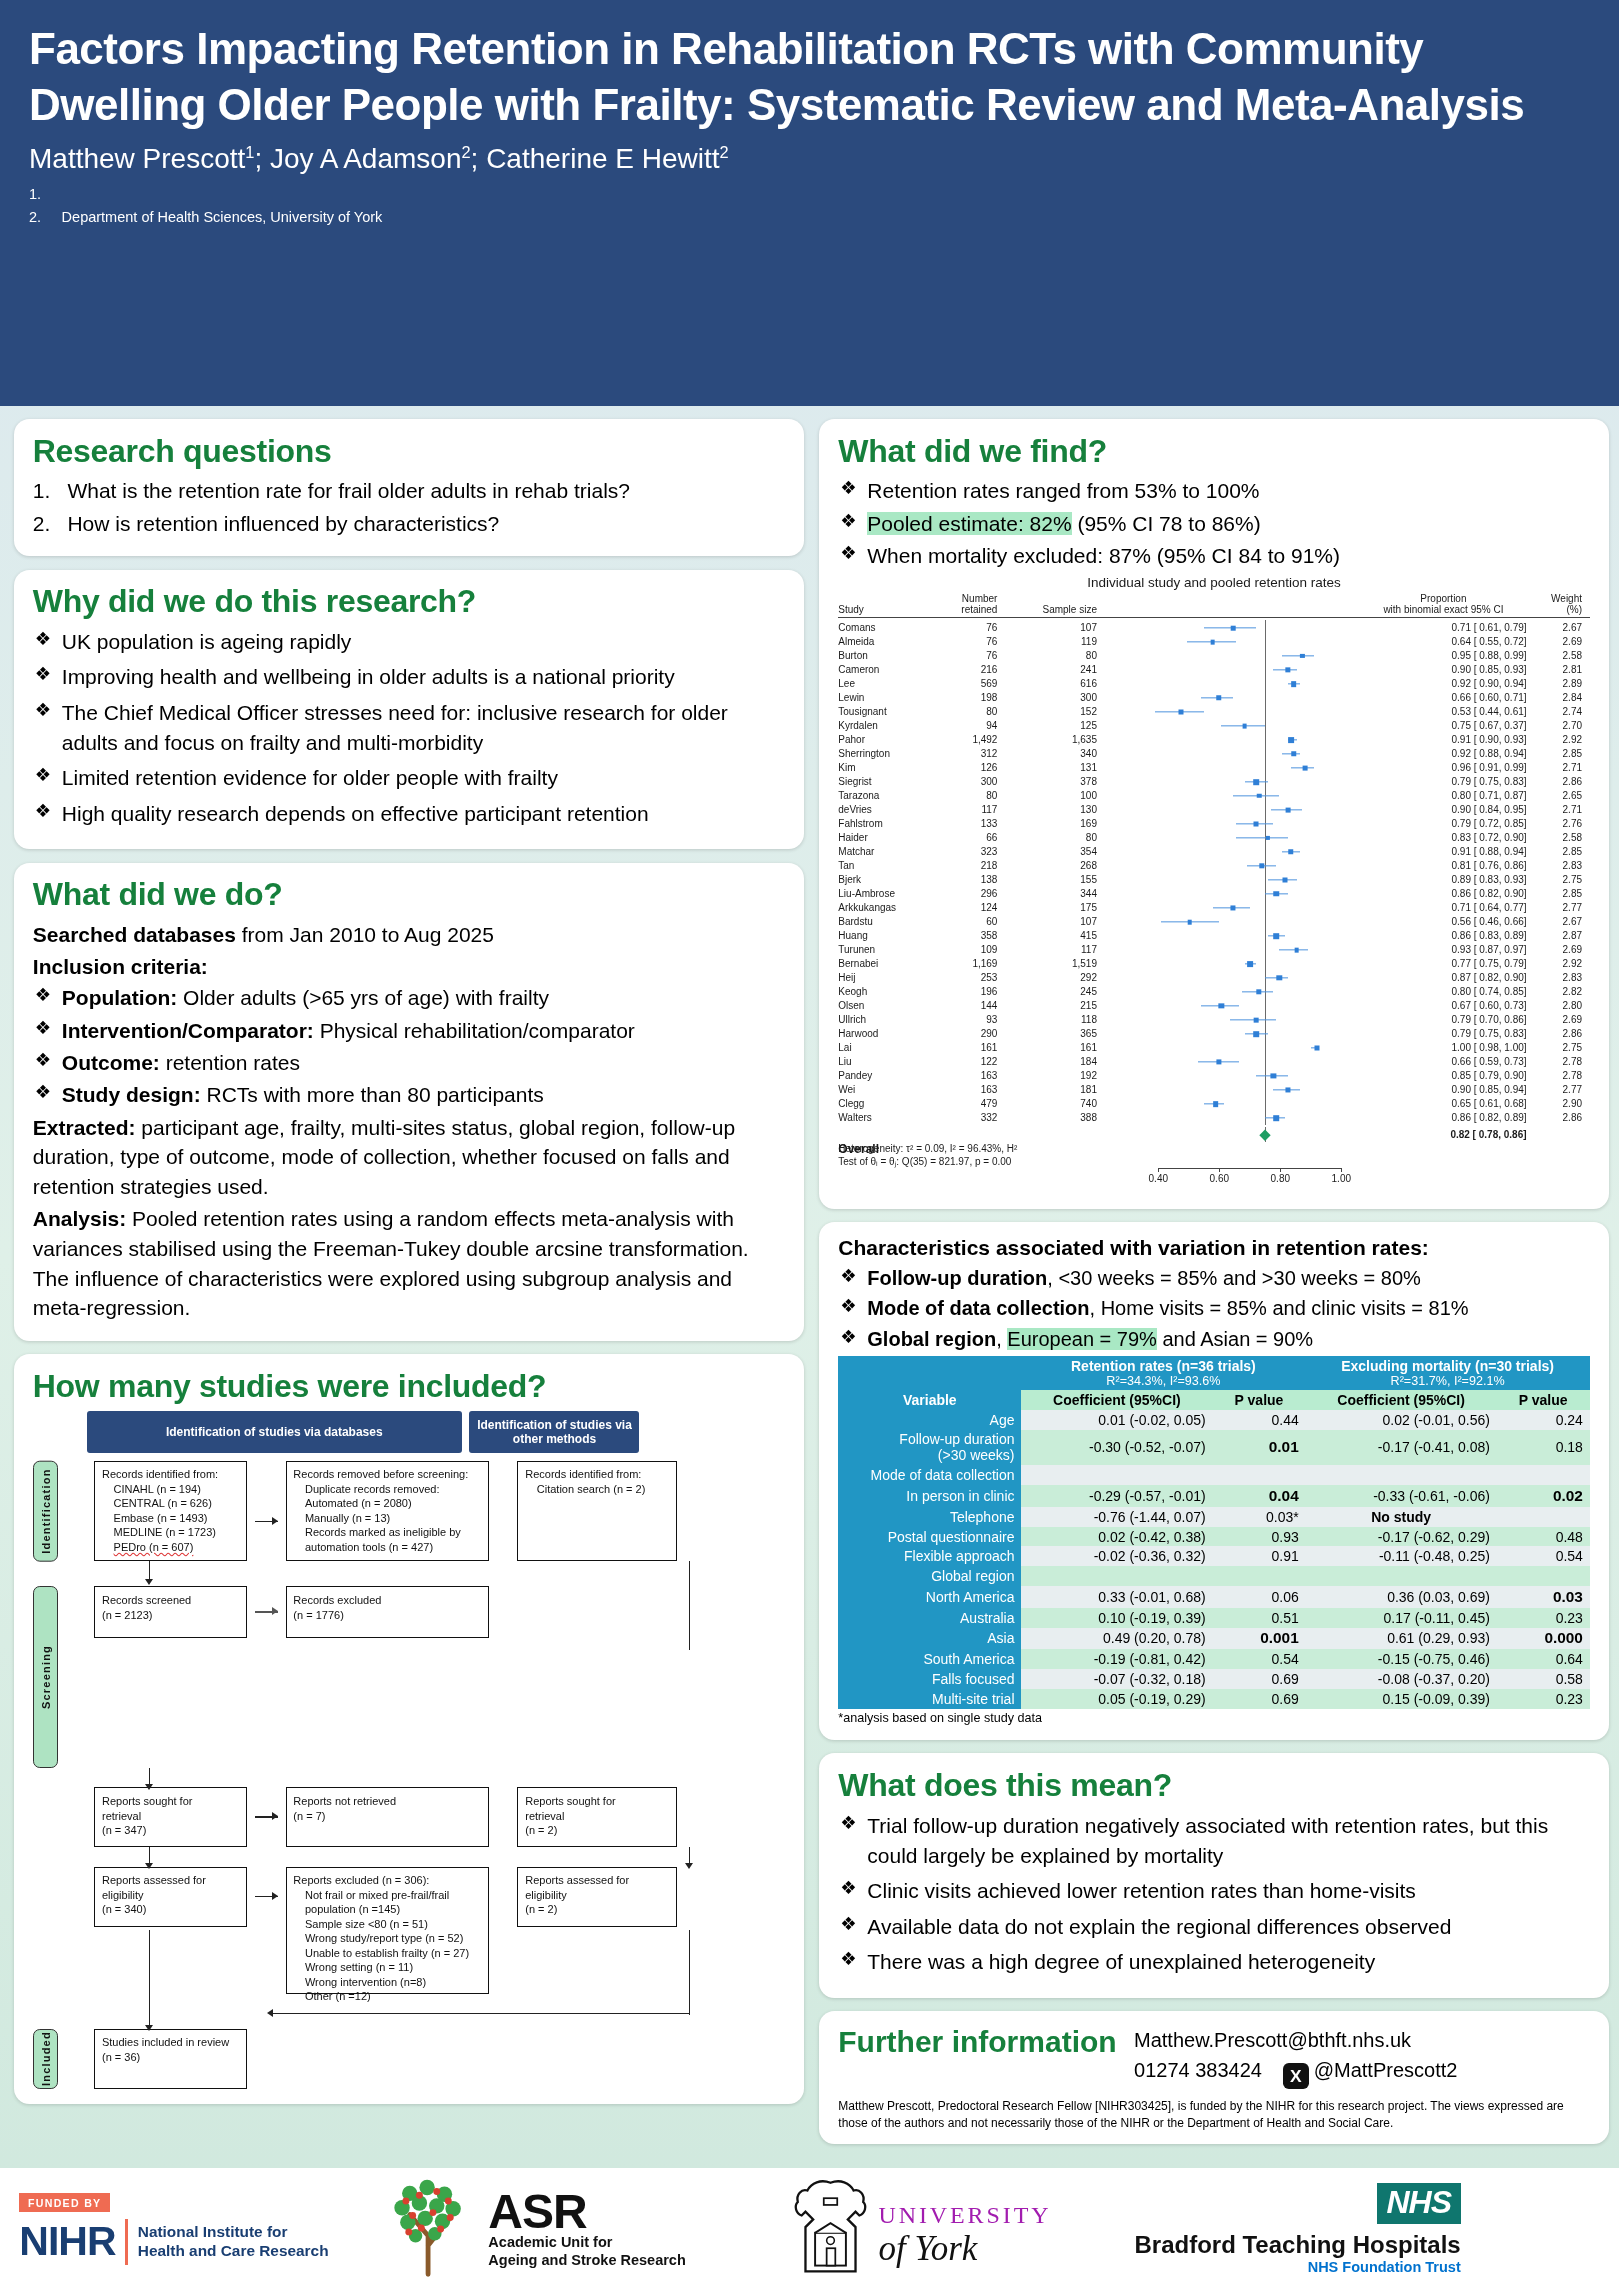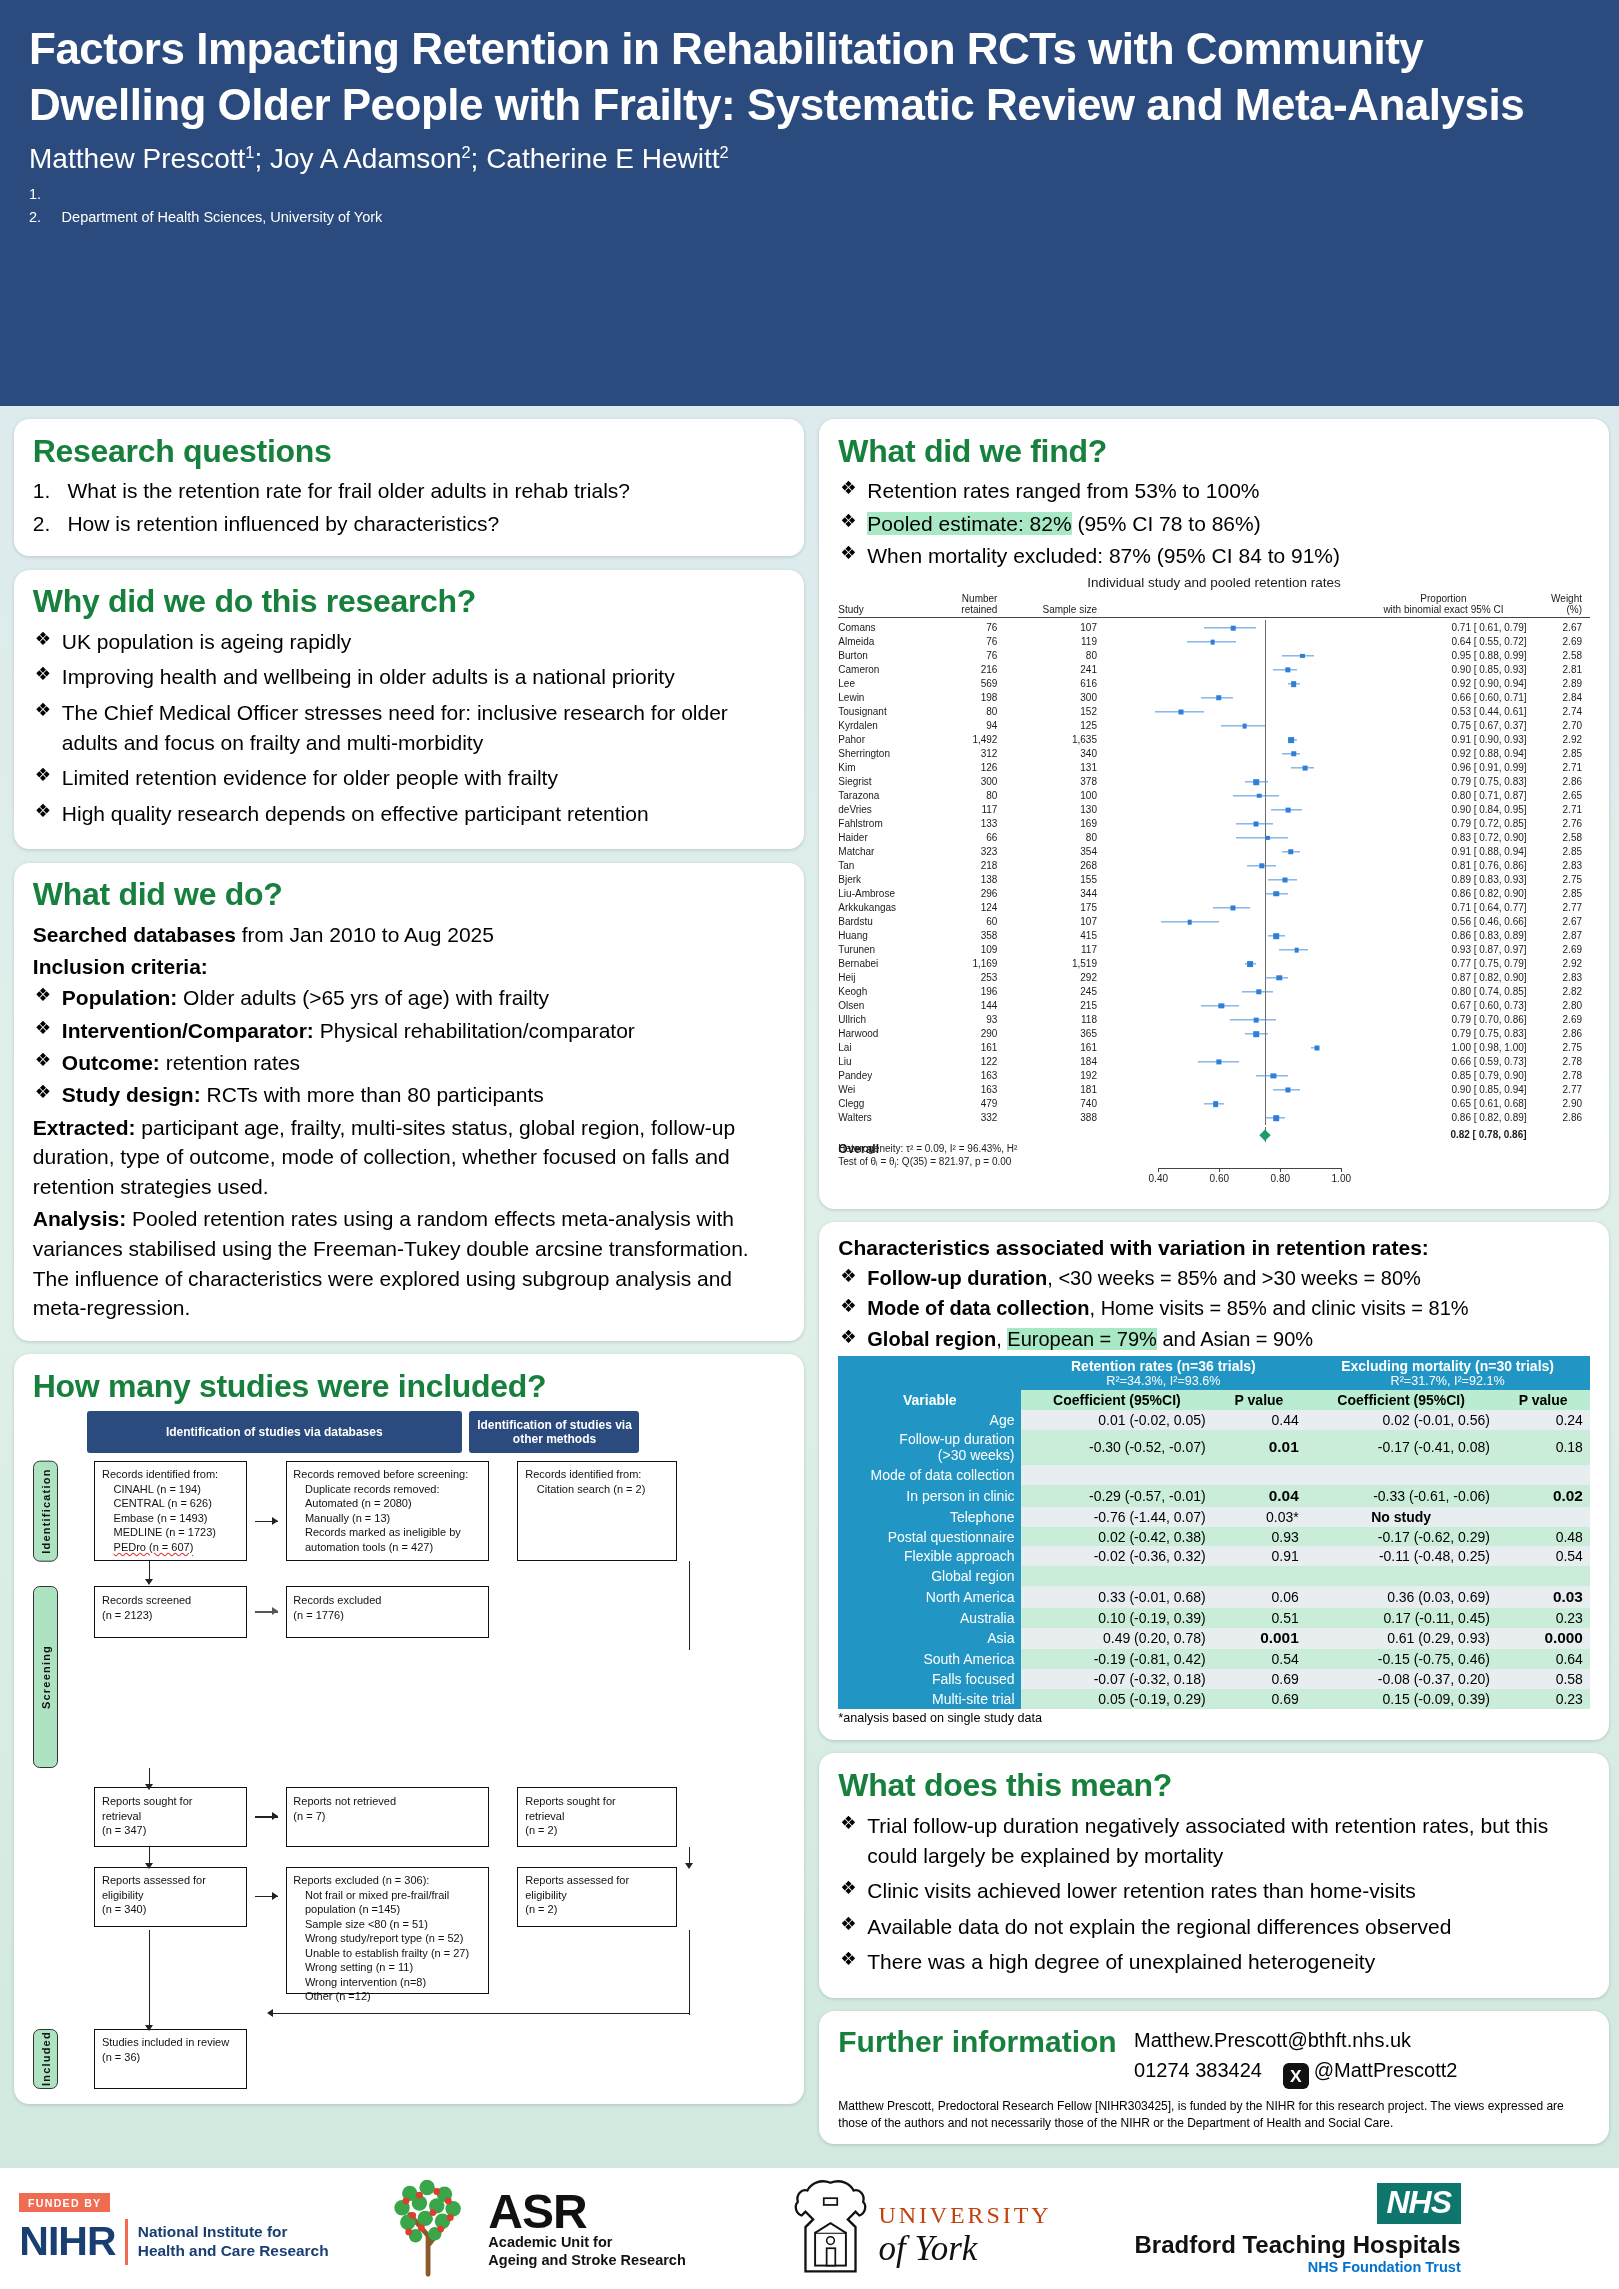--- a/index.html
+++ b/index.html
@@ -146,21 +146,21 @@
   .logo { display:flex; align-items:center; }
   .funded {
     background:#ef6b52; color:#fff; font-size:10.6px; font-weight:700;
     letter-spacing:1.3px; padding:3.9px 8.7px; display:inline-block;
   }
   .nihr-word { color:#193e72; font-size:41px; font-weight:700; letter-spacing:-1px;}
   .nihr-sub { color:#193e72; font-size:15.4px; font-weight:700; line-height:1.22; }
   .nihr-bar { width:2.9px; height:46px; background:#ef6b52; margin:0 9.7px; }
   .asr-word { font-size:48px; font-weight:700; color:#111; letter-spacing:-1px; line-height:0.95;}
   .asr-sub { font-size:14.5px; font-weight:700; color:#111; line-height:1.2; }
-  .york-uni { font-family:"Liberation Serif", serif; font-size:24px; letter-spacing:2.9px; color:#c2410c;margin-top:12px;}
+  .york-uni { font-family:"Liberation Serif", serif; font-size:24px; letter-spacing:2.9px; color:#a21caf;margin-top:12px;}
   .york-of { font-family:"Liberation Serif", serif; font-style:italic; font-size:35px; color:#111;}
   .nhs-blue {
     background:#0f766e; color:#fff; font-style:italic; font-weight:700;
     font-size:32px; padding:1px 9.7px 2.9px 9.7px; letter-spacing:-1px;
   }
   .bth { font-size:24px; font-weight:700; color:#111; }
   .bth-sub { font-size:14.5px; font-weight:700; color:#0072ce; text-align:right;}
 </style>
 </head>
 <body>

